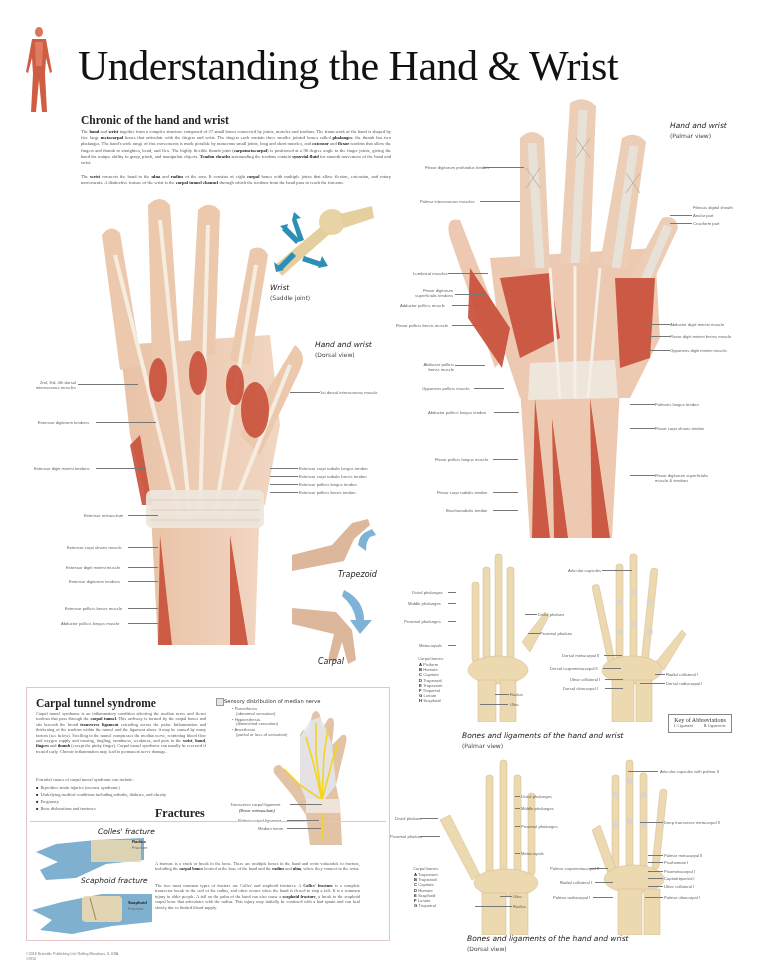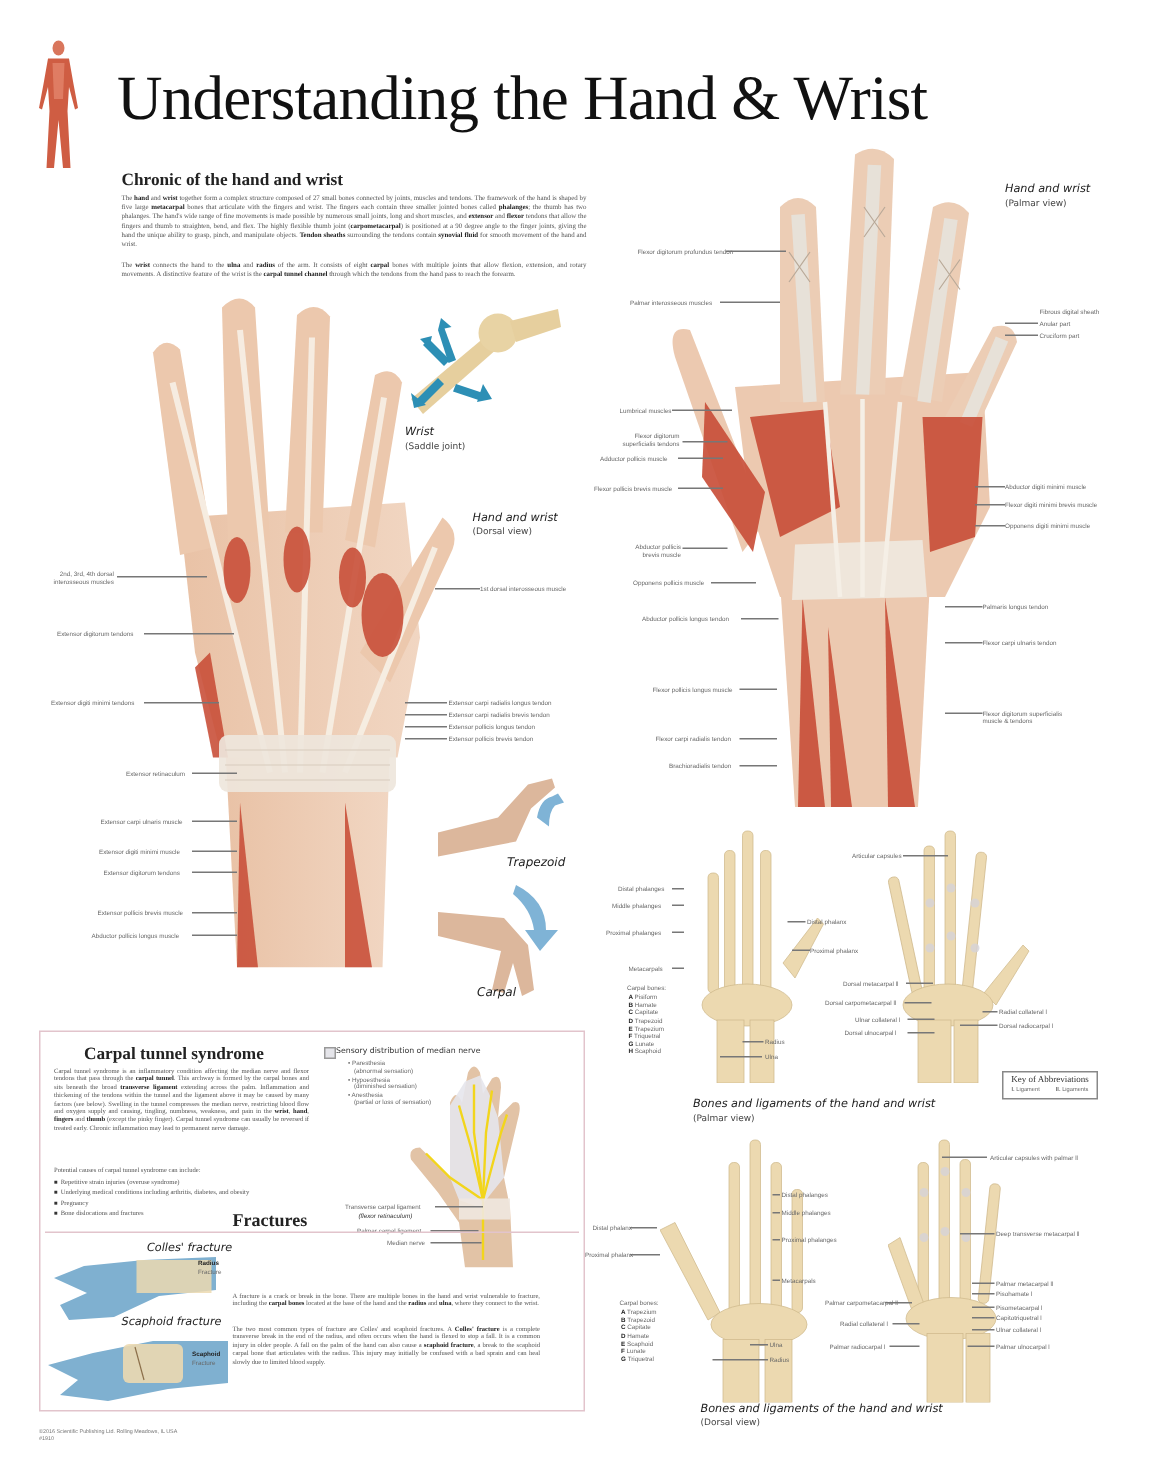--- a/index.html
+++ b/index.html
@@ -405,21 +405,21 @@
 <div class="lbl-line" style="left:590px;top:868px;width:18px;"></div>
 <div class="abs lbl" style="left:560px;top:880px;">Radial collateral l</div>
 <div class="lbl-line" style="left:595px;top:882px;width:18px;"></div>
 <div class="abs lbl" style="left:553px;top:895px;">Palmar radiocarpal l</div>
 <div class="lbl-line" style="left:593px;top:897px;width:20px;"></div>
 
 <div class="abs caption" style="left:467px;top:934px;">Bones and ligaments of the hand and wrist</div>
 <div class="abs subcap" style="left:467px;top:945px;">(Dorsal view)</div>
 
 <div class="abs ct-box"></div>
-<div class="abs h2" style="left:36px;top:697px;font-size:11.5px;margin-left:20px;">Carpal tunnel syndrome</div>
+<div class="abs h2" style="left:36px;top:697px;font-size:11.5px;">Carpal tunnel syndrome</div>
 <div class="abs body-text" style="left:36px;top:711px;width:170px;font-size:4.4px;line-height:5.4px;" id="ct-p"><span>Carpal tunnel syndrome is an inflammatory condition affecting the median nerve and flexor tendons that pass through the </span><b>carpal tunnel</b><span>. This archway is formed by the carpal bones and sits beneath the broad </span><b>transverse ligament</b><span> extending across the palm. Inflammation and thickening of the tendons within the tunnel and the ligament above it may be caused by many factors (see below). Swelling in the tunnel compresses the median nerve, restricting blood flow and oxygen supply and causing, tingling, numbness, weakness, and pain in the </span><b>wrist</b><span>, </span><b>hand</b><span>, </span><b>fingers</b><span> and </span><b>thumb</b><span> (except the pinky finger). Carpal tunnel syndrome can usually be reversed if treated early. Chronic inflammation may lead to permanent nerve damage.</span></div>
 <div class="abs body-text" style="left:36px;top:777px;width:170px;font-size:4.4px;">Potential causes of carpal tunnel syndrome can include:</div>
 <ul class="abs bullet-list body-text" style="left:36px;top:784px;width:170px;font-size:4.4px;line-height:7px;" id="ct-causes">
     <li>Repetitive strain injuries (overuse syndrome)</li>
     <li>Underlying medical conditions including arthritis, diabetes, and obesity</li>
     <li>Pregnancy</li>
     <li>Bone dislocations and fractures</li>
   </ul>
 
 <div class="abs" style="left:216px;top:698px;width:6px;height:6px;border:0.6px solid #999;background:#e5e5ea;"></div>

